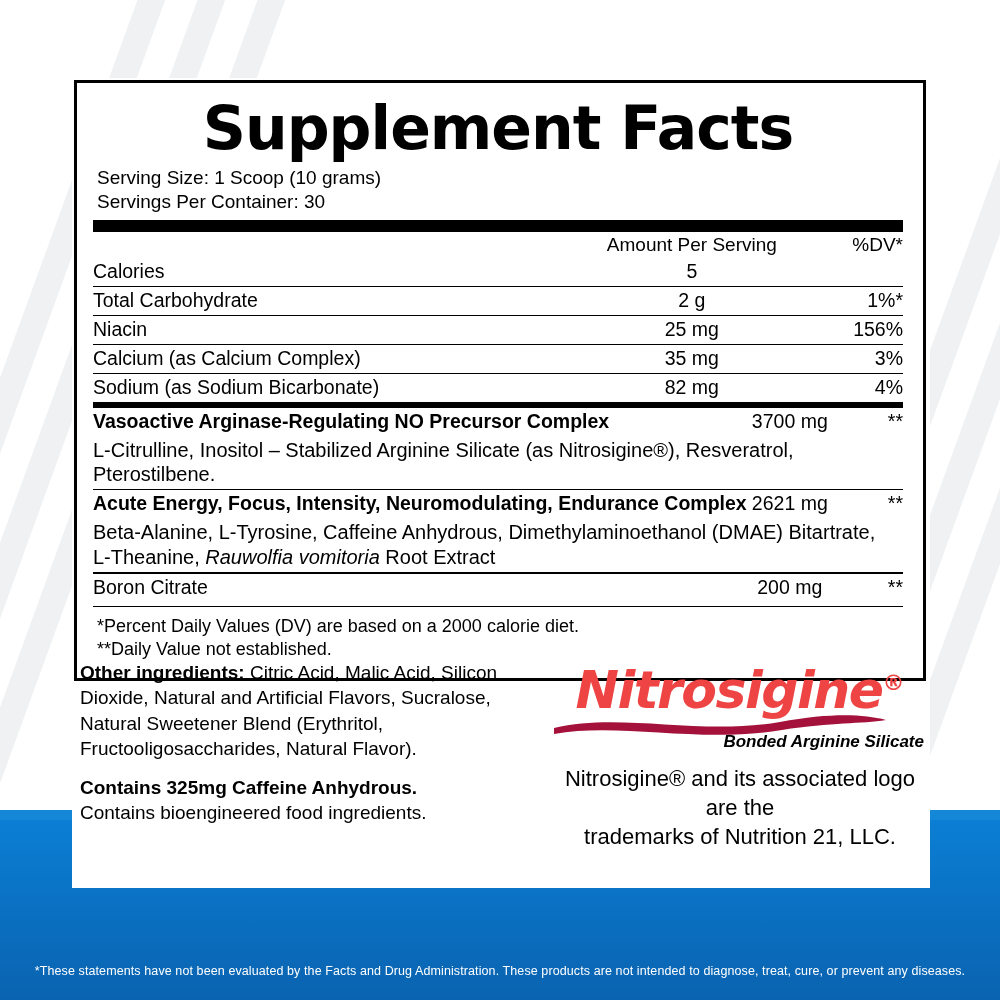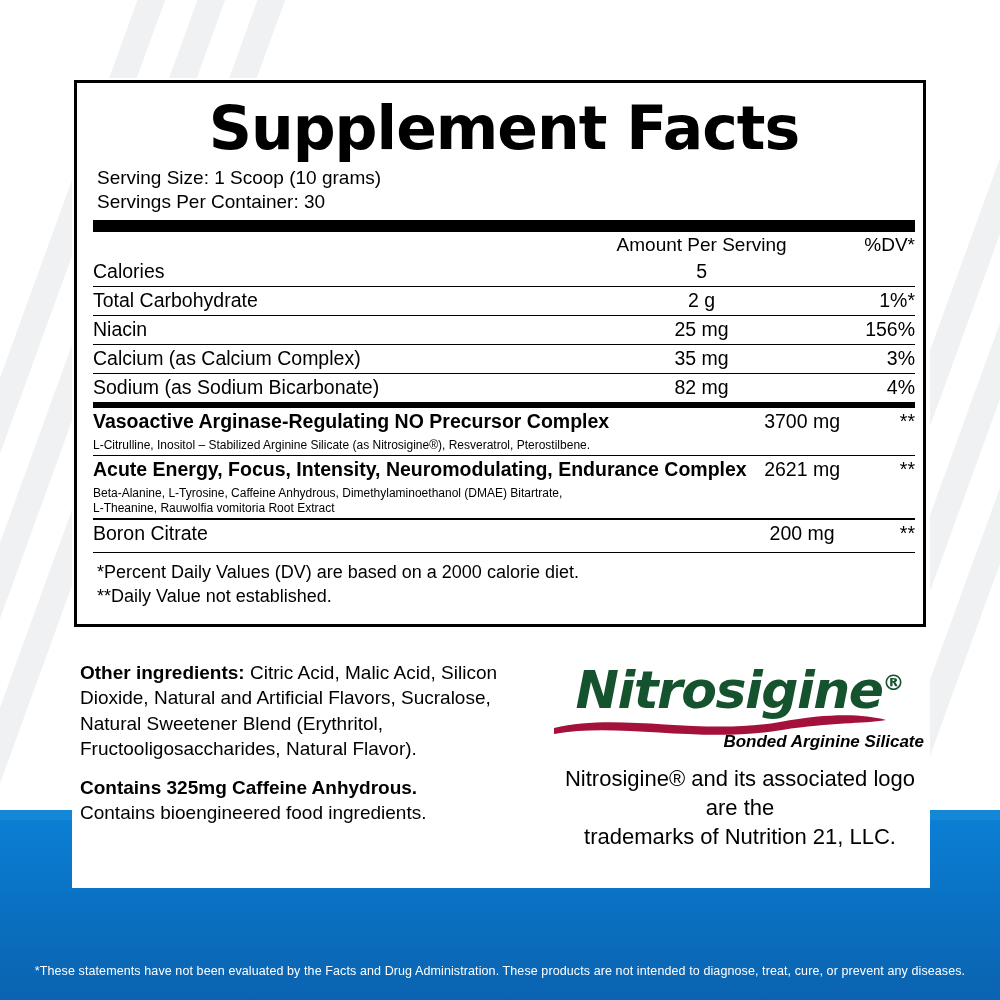--- a/index.html
+++ b/index.html
@@ -57,21 +57,21 @@
 
   
   #panel {
     position: absolute;
     left: 74px;
     top: 80px;
     width: 852px;
     box-sizing: border-box;
     border: 3px solid #000;
     background: #fff;
-    padding: 10px 8px 12px 16px;
+    padding: 10px 20px 12px 16px;
   }
   #sf-title {
     font-family: "DejaVu Sans", sans-serif;
     font-weight: bold;
     font-size: 60px;
     line-height: 1.05;
     letter-spacing: -1px;
     text-align: center;
     color: #000;
     margin: 4px 0 6px 0;
@@ -113,26 +113,26 @@
   td.dv   { text-align: right; white-space: nowrap; width: 74px;}
   tr.hdr td { font-size: 19px; padding-bottom: 2px; }
   .row-line td {
     border-bottom: 1.5px solid #000;
   }
   .blend-name {
     font-weight: bold;
     font-size: 19.5px;
   }
   .blend-sub {
-    font-size: 12px;
+    font-size: 20px;
     padding-left: 14px;
     line-height: 1.22;
     margin-top: 20px;
   }
-  .italic { }
+  .italic { font-style: italic; }
   .footnote {
     font-size: 18px;
     color: #000;
     line-height: 1.3;
     padding-left: 4px;
   }
 
   
   #lower {
     position: absolute;
@@ -166,21 +166,21 @@
   }
   #nitro-wordmark {
     position: relative;
     display: inline-block;
     font-family: "DejaVu Sans", sans-serif;
     font-weight: bold;
     font-style: italic;
     font-size: 52px;
     letter-spacing: -1.5px;
     line-height: 1;
-    color: #14532d;
+    color: #ef4444;
     white-space: nowrap;
   }
   #nitro-wordmark .reg {
     font-size: 22px;
     vertical-align: super;
     font-style: normal;
     letter-spacing: 0;
   }
   #swoosh {
     display: block;

